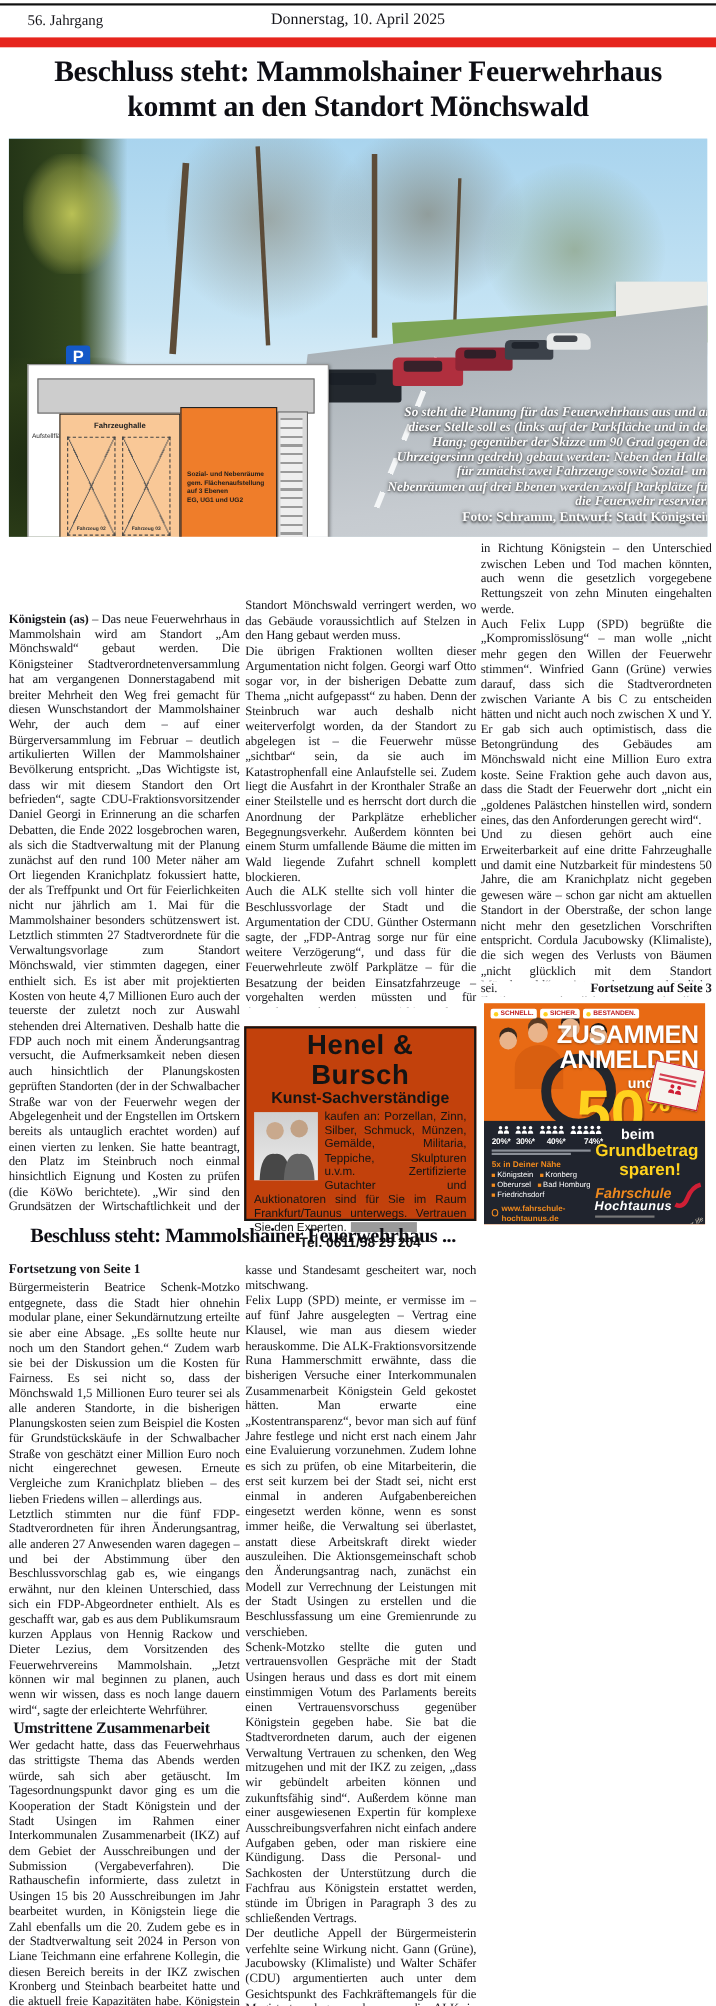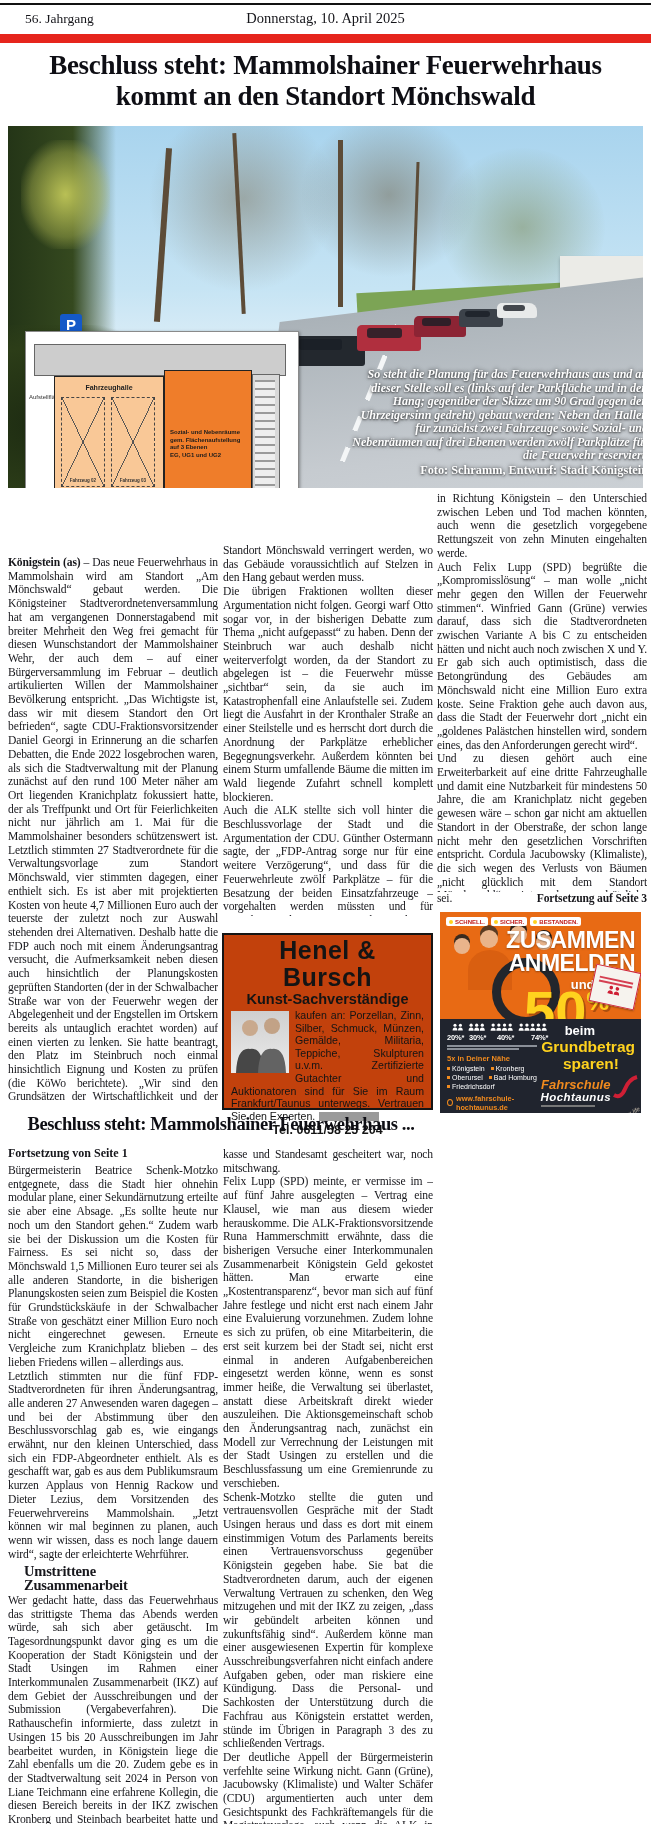--- a/index.html
+++ b/index.html
@@ -76,21 +76,21 @@
   #col1{left:8px;top:556px;height:546px;}
   #col2{left:223px;top:544px;height:372px;}
   #col3{left:437px;top:492px;height:414px;}
   .cont-row{position:absolute;bottom:0;left:0;right:0;display:flex;justify-content:space-between;background:#fff;}
   .cont-row b{font-weight:700;}
   .headline2{position:absolute;top:1112px;left:8px;width:426px;margin:0;text-align:center;white-space:nowrap;
              font-size:18.5px;line-height:24px;font-weight:700;letter-spacing:-.4px;color:#0e0e14;}
   .cont-from{position:absolute;left:8px;top:1146px;font-size:12px;font-weight:700;}
   #col1b{left:8px;top:1164px;height:660px;}
   #col2b{left:223px;top:1148px;height:676px;}
-  .subhead{font-size:14.5px;font-weight:700;margin:4px 16px 1px;text-align:left;letter-spacing:-.2px;}
+  .subhead{font-size:14.5px;font-weight:700;margin:4px 4px 1px;text-align:left;letter-spacing:-.2px;}
   
   .ad-henel{position:absolute;left:222px;top:933px;width:211px;height:177px;box-sizing:border-box;
             border:2px solid #151515;background:#c2410c;padding:2px 7px;text-align:center;
             font-family:"Liberation Sans",sans-serif;color:#141414;}
   .hb-title{font-size:25px;line-height:27px;font-weight:700;letter-spacing:.5px;}
   .hb-sub{font-size:14.5px;line-height:16px;font-weight:700;}
   .hb-body{text-align:justify;font-size:10.6px;line-height:12.6px;margin-top:2px;}
   .hb-photo{float:left;width:58px;height:62px;margin:2px 6px 1px 0;background:linear-gradient(#cfcfcf,#ececec);}
   .hb-gray{display:inline-block;width:60px;height:9px;background:#9a9a9a;vertical-align:-1px;margin-left:4px;}
   .hb-phone{font-size:12.5px;font-weight:700;margin-top:1px;}

